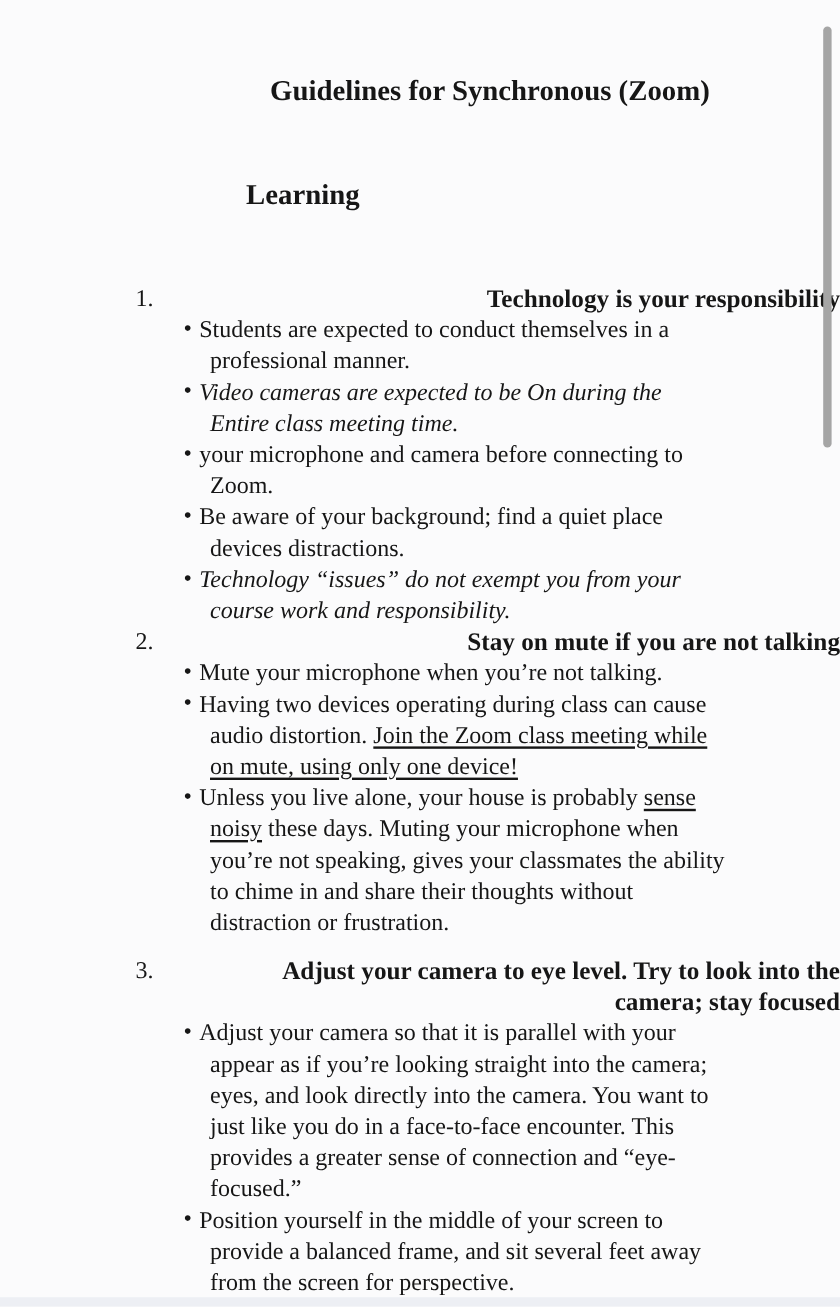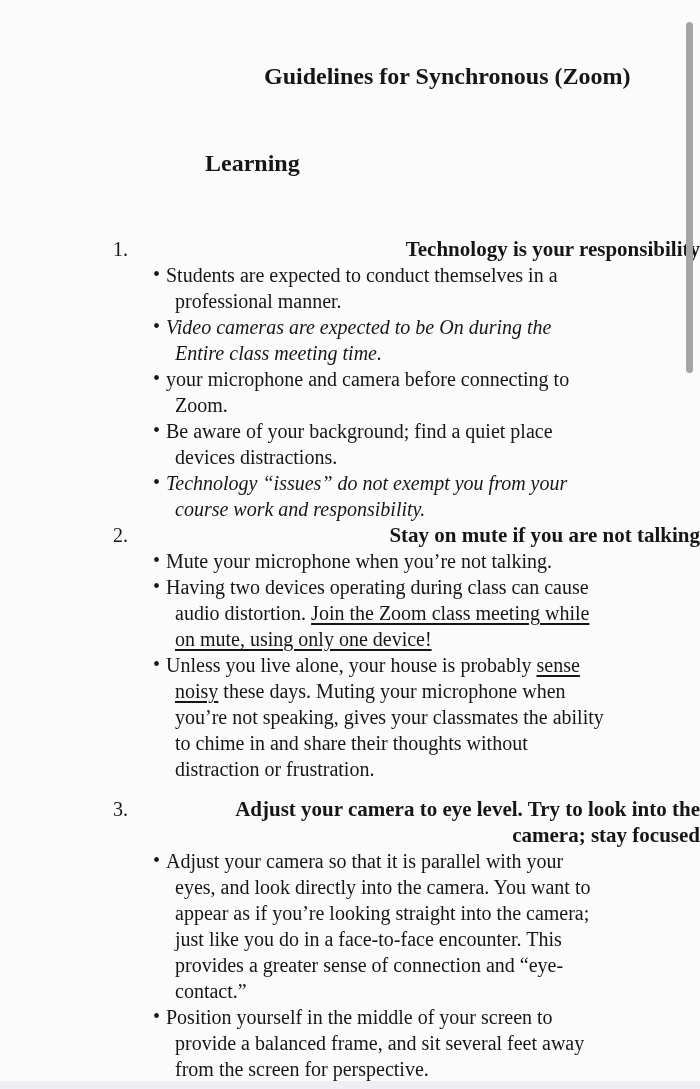--- a/index.html
+++ b/index.html
@@ -21,21 +21,21 @@
   }
   .doc { padding-top: 4px; }
 
   .title {
     margin-left: 205px;
     font-size: 24px;
     font-weight: bold;
     line-height: 29px;
     white-space: pre;
   }
-  .title .t1 { margin-left: 59px; }
+  .title .t1 { margin-left: 20px; }
 
   main {
     display: block;
     margin-left: 137px;
     font-size: 20px;
     line-height: 26px;
   }
   .section { position: relative; }
   .section.gap { margin-top: 14px; }
 
@@ -150,25 +150,25 @@
       </div>
       <div class="section gap">
         <div class="heading">
           <span class="num">3.</span>
           <div class="hline">Adjust your camera to eye level. Try to look into the</div>
           <div class="hline">camera; stay focused</div>
         </div>
         <div class="bullet">
           <span class="marker">•</span>
           <div class="line"><span>Adjust your camera so that it is parallel with your</span></div>
+          <div class="line"><span>appear as if you’re looking straight into the camera;</span></div>
           <div class="line"><span>eyes, and look directly into the camera. You want to</span></div>
-          <div class="line"><span>appear as if you’re looking straight into the camera;</span></div>
           <div class="line"><span>just like you do in a face-to-face encounter. This</span></div>
           <div class="line"><span>provides a greater sense of connection and “eye-</span></div>
-          <div class="line"><span>contact.”</span></div>
+          <div class="line"><span>focused.”</span></div>
         </div>
         <div class="bullet">
           <span class="marker">•</span>
           <div class="line"><span>Position yourself in the middle of your screen to</span></div>
           <div class="line"><span>provide a balanced frame, and sit several feet away</span></div>
           <div class="line"><span>from the screen for perspective.</span></div>
         </div>
       </div>
     </main>
 </div>

